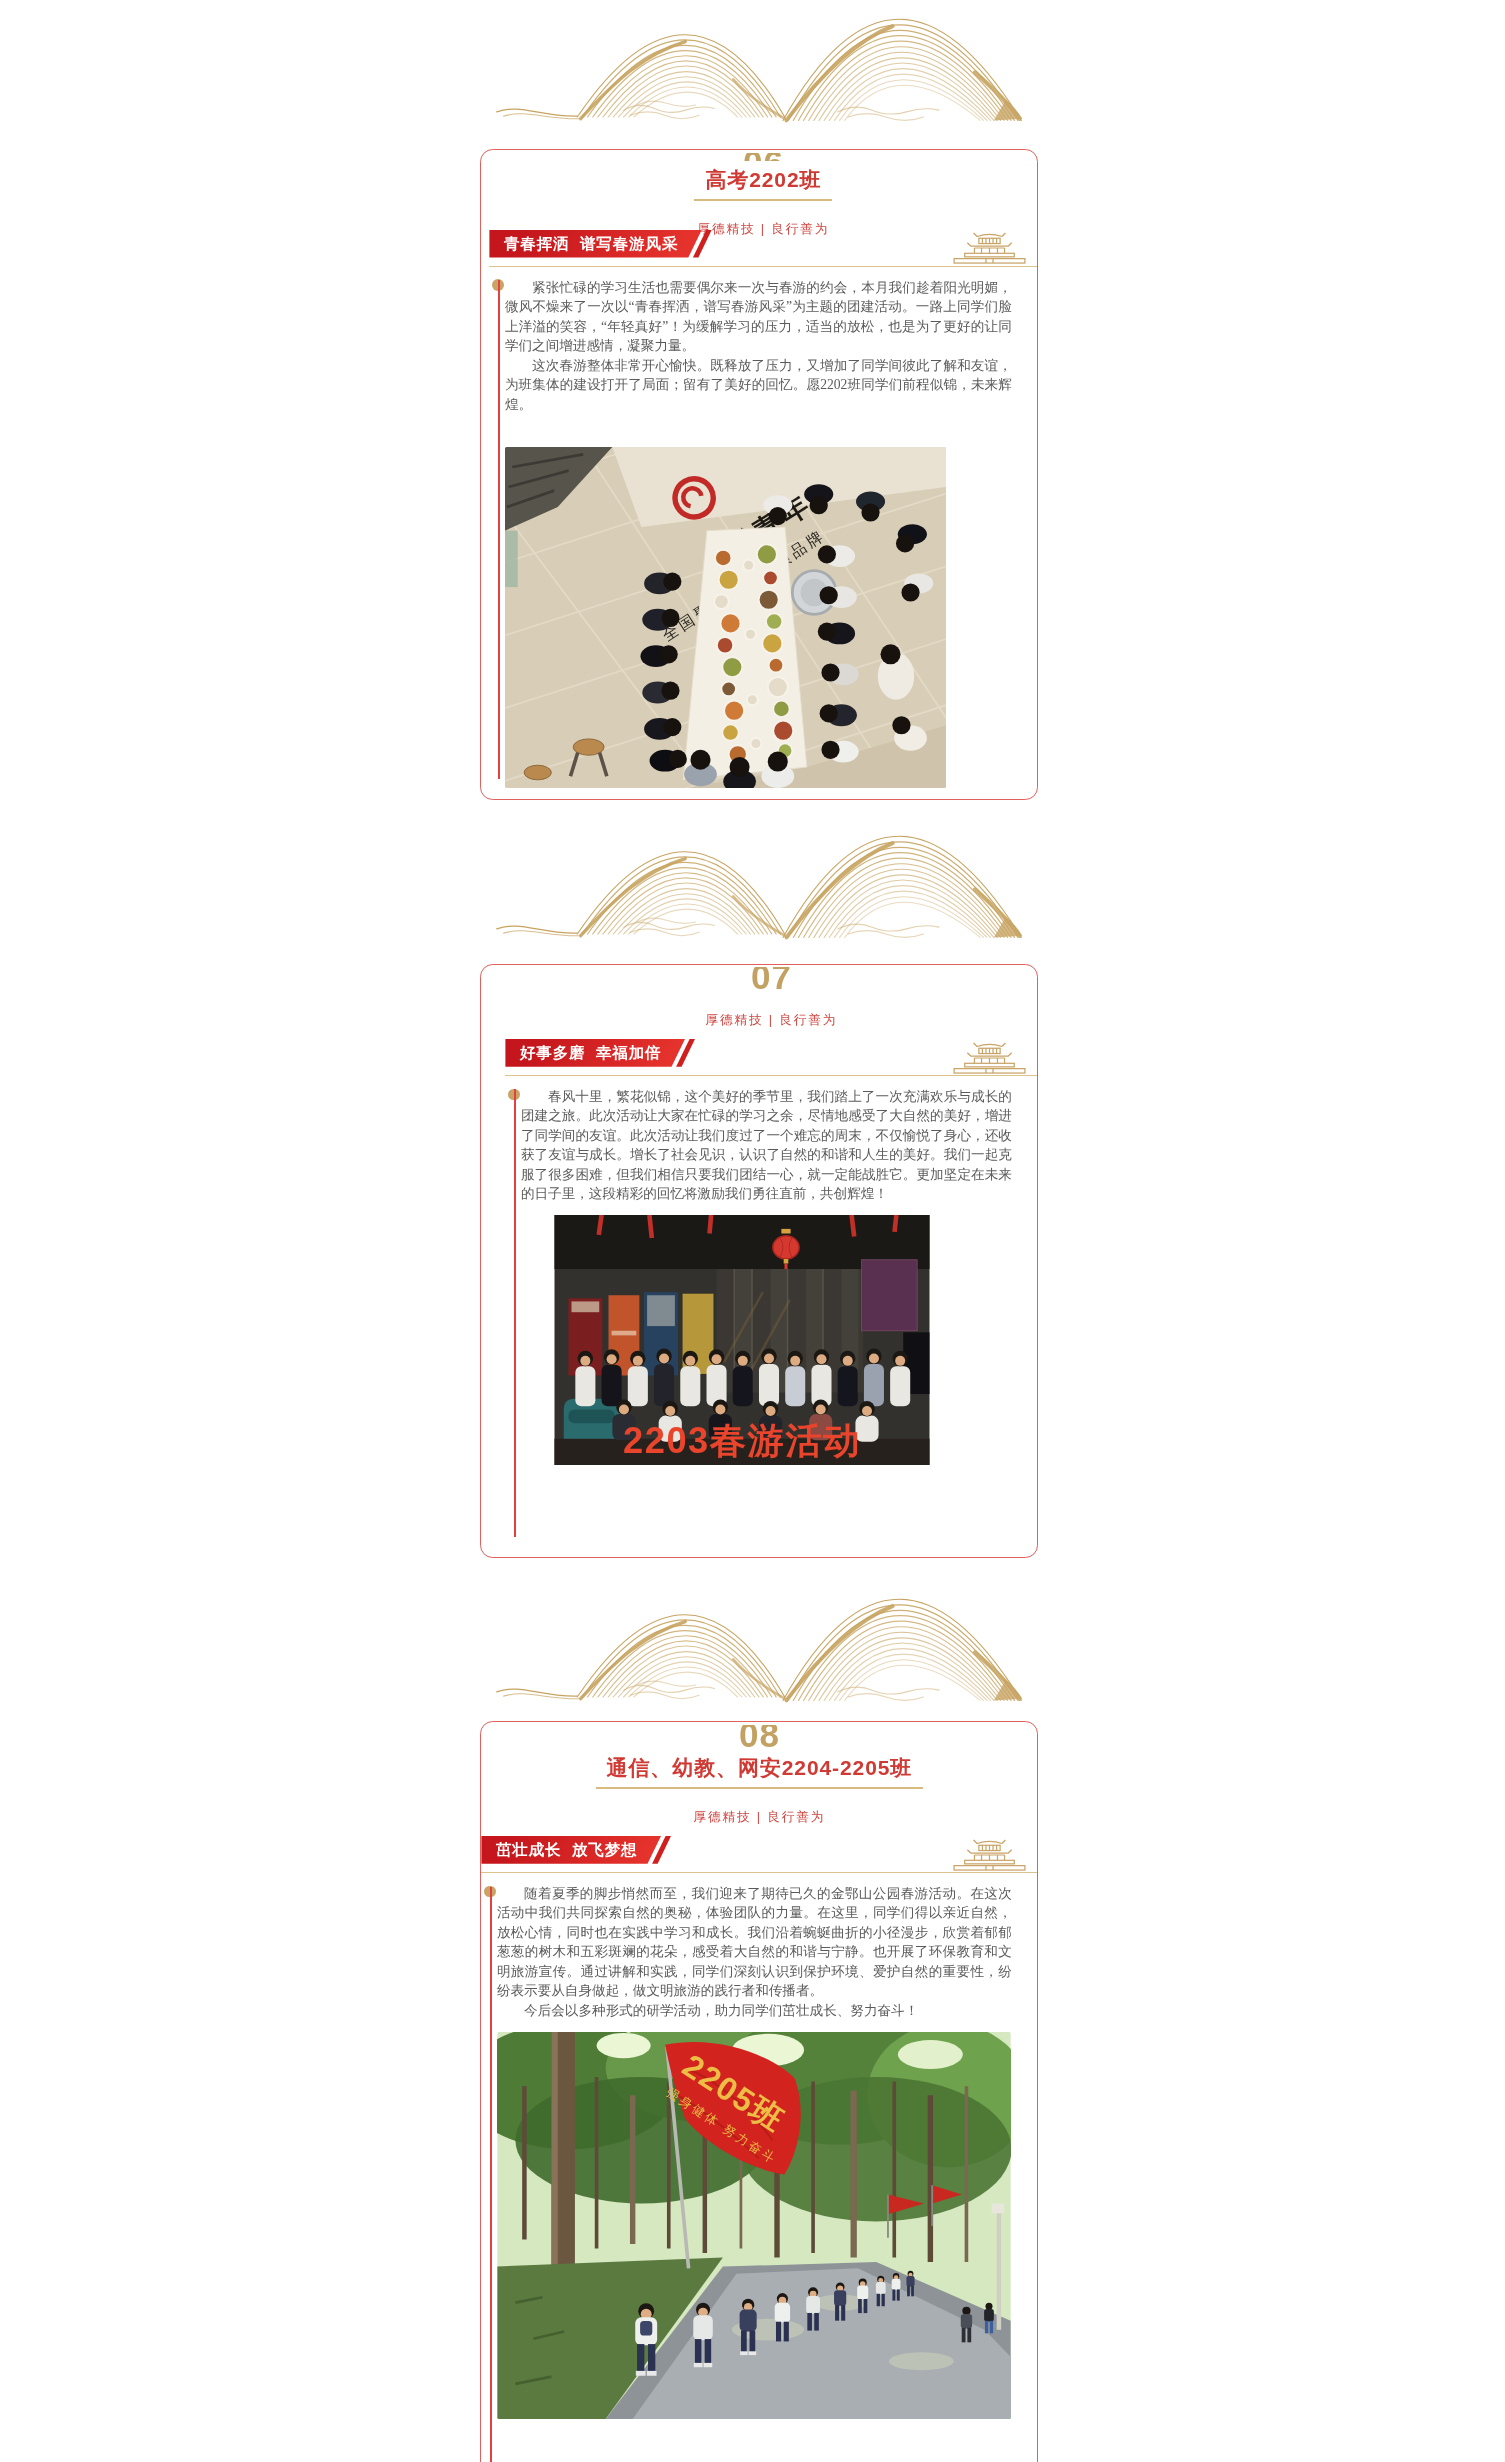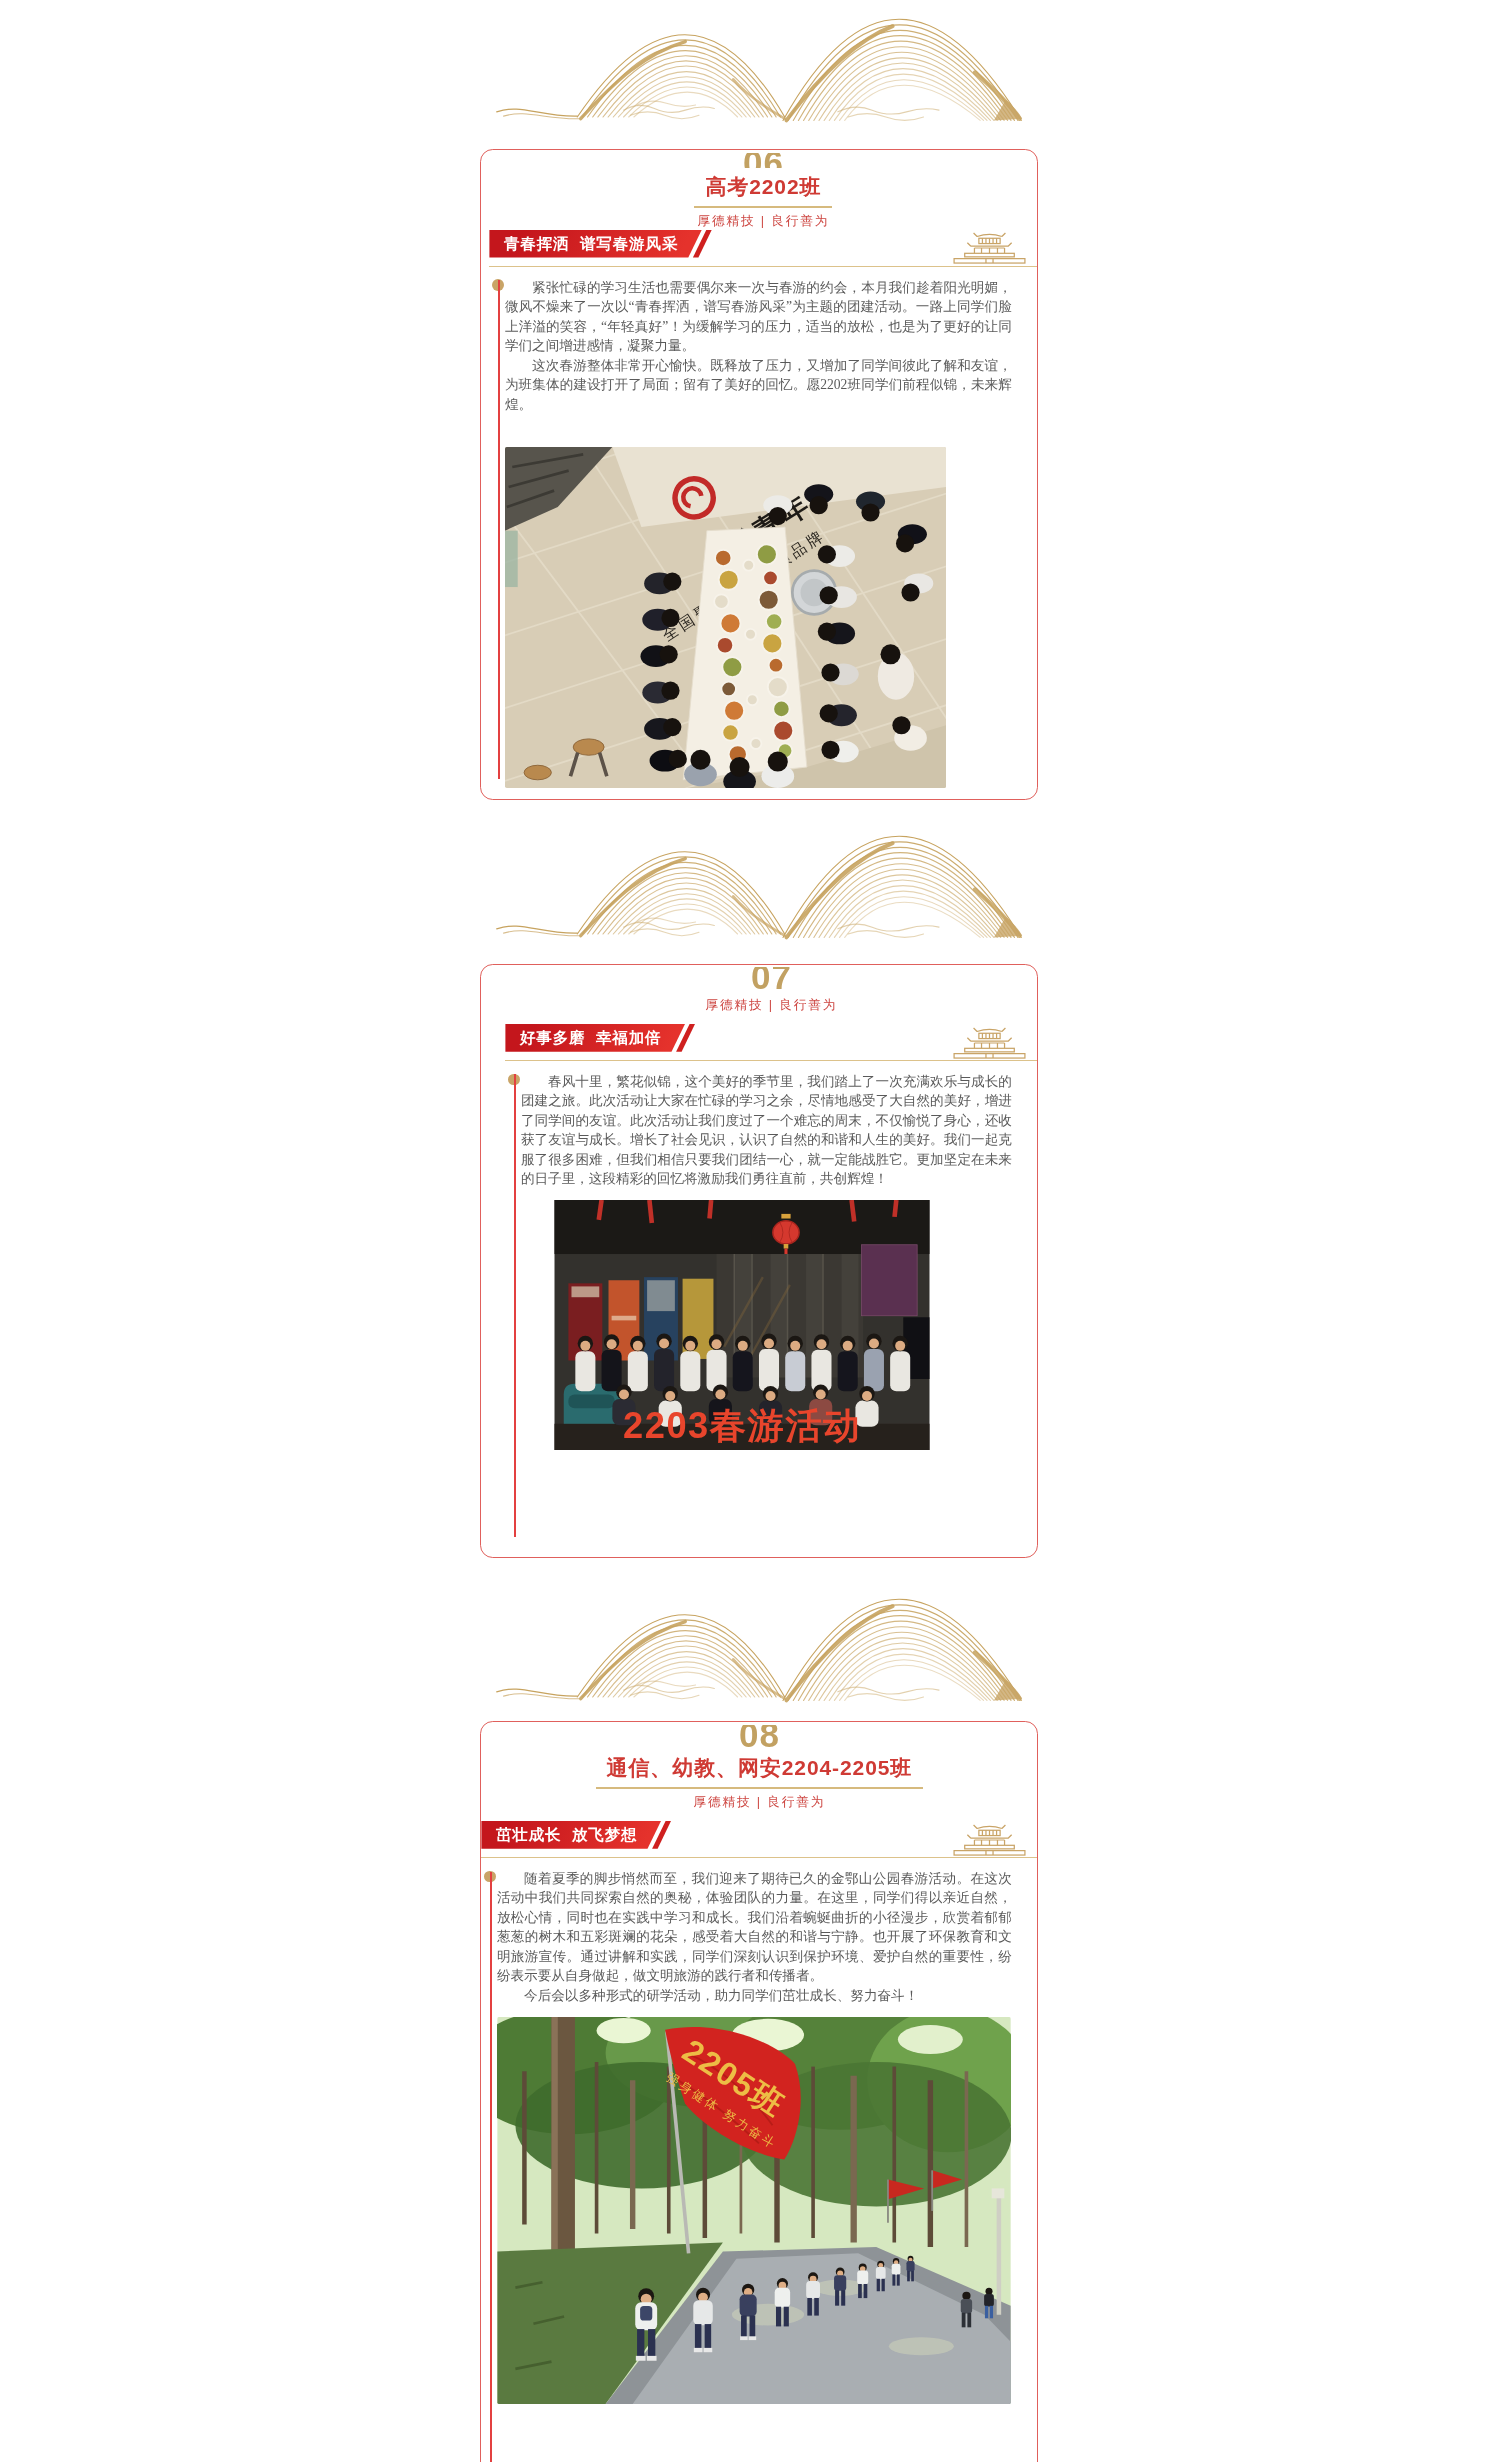--- a/index.html
+++ b/index.html
@@ -28,21 +28,21 @@
     display:inline-block;font-size:35px;line-height:35px;margin-top:-8.2px;
     font-weight:bold;color:var(--number_gold,#c2a162);letter-spacing:0.9px;
   }
   .title-wrap{line-height:0;margin-top:5.5px;}
   .sec-title{
     display:inline-block;margin:0;font-size:21px;line-height:25.5px;font-weight:bold;
     color:var(--accent_red,#cf3a34);letter-spacing:0.9px;
     padding:0 11px 6.4px 11px;border-bottom:2.7px solid #d6ba7e;
   }
   .motto{
-    margin-top:5px;font-size:12.7px;color:#cd4540;letter-spacing:1.8px;white-space:pre;
+    margin-top:20px;font-size:12.7px;color:#cd4540;letter-spacing:1.8px;white-space:pre;
   }
   .banner-row{
     position:relative;margin-top:18px;height:28px;
     border-bottom:1.8px solid #dcc28b;
   }
   .banner-group{position:absolute;left:0;bottom:8px;display:flex;}
   .banner{
     height:28px;line-height:28px;padding:0 23.6px 0 14.5px;
     background:linear-gradient(115deg,#c4161c 15%,#e5322c 90%);
     color:#ffffff;font-size:15.5px;font-weight:bold;letter-spacing:0.9px;white-space:pre;

